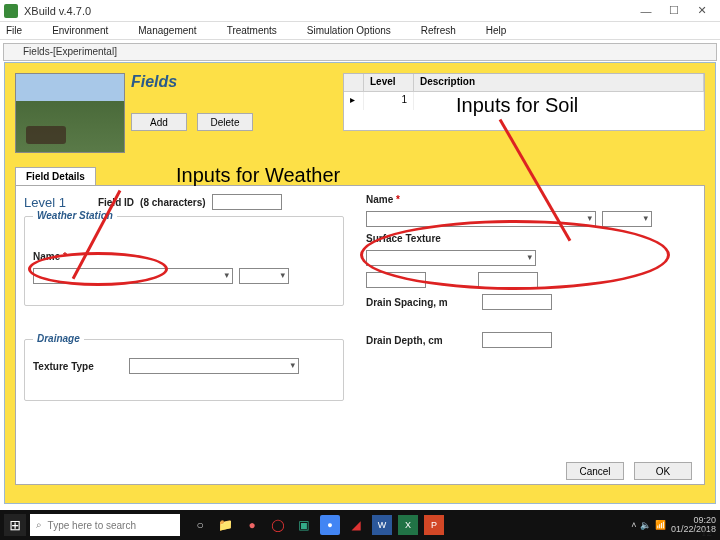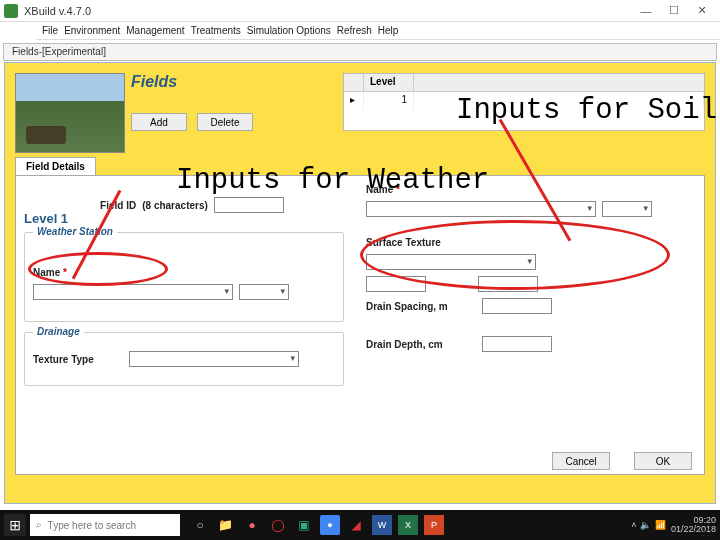--- a/index.html
+++ b/index.html
@@ -5,73 +5,73 @@
 * { box-sizing: border-box; margin: 0; padding: 0; font-family: "Segoe UI", Tahoma, sans-serif; }
 body { width: 720px; height: 540px; background: #fff; position: relative; overflow: hidden; font-size: 10px; }
 
 
 .titlebar { height: 22px; background: #fff; display: flex; align-items: center; padding: 0 4px; border-bottom: 1px solid #ddd; }
 .titlebar .logo { width: 14px; height: 14px; background: #3a8a3a; margin-right: 6px; border-radius: 2px; }
 .titlebar .title { flex: 1; font-size: 11px; color: #333; }
 .winbtn { width: 28px; height: 18px; display: flex; align-items: center; justify-content: center; font-size: 11px; color: #555; }
 
 
-.menubar { height: 18px; display: flex; align-items: center; padding: 0 6px; gap: 6px; font-size: 10px; color: #222; border-bottom: 1px solid #ddd; margin-left: 36px; }
+.menubar { height: 18px; display: flex; align-items: center; padding: 0 6px; gap: 30px; font-size: 10px; color: #222; border-bottom: 1px solid #ddd; }
 .menubar span { cursor: default; }
 
 
-.childbar { height: 18px; background: #f4f4f4; border: 1px solid #bbb; margin: 3px; padding: 2px 8px; font-size: 10px; color: #333; }
+.childbar { height: 18px; background: #f4f4f4; border: 1px solid #bbb; margin: 3px; padding: 2px 19px; font-size: 10px; color: #333; }
 
 
 .content { position: absolute; top: 62px; left: 4px; right: 4px; bottom: 36px; border: 1px solid #9cb8d0; background: #fde047; padding: 10px; }
 
 
 .upper { display: flex; gap: 6px; height: 84px; }
 .photo { width: 110px; height: 80px; background: linear-gradient(to bottom, #a8c8e8 0%, #a8c8e8 35%, #4a6a3a 35%, #5a7a48 100%); border: 1px solid #888; position: relative; }
 .photo::after { content: ""; position: absolute; bottom: 8px; left: 10px; width: 40px; height: 18px; background: rgba(60,40,30,.7); border-radius: 3px; }
 .fields-head { flex: 0 0 200px; }
 .fields-head h2 { font-size: 16px; font-style: italic; font-weight: bold; color: #2a5a8a; margin-bottom: 22px; }
 .btnrow { display: flex; gap: 10px; }
 .btn { width: 56px; height: 18px; background: #eee; border: 1px solid #aaa; font-size: 10px; display: flex; align-items: center; justify-content: center; }
 
 .grid { flex: 1; border: 1px solid #bbb; background: #fff; height: 58px; margin-left: 6px; }
 .gridhead { display: flex; height: 18px; background: #eee; border-bottom: 1px solid #ccc; }
 .gridhead .gh { border-right: 1px solid #ccc; padding: 2px 6px; font-size: 10px; font-weight: bold; }
 .gridrow { display: flex; height: 18px; }
 .gridrow .gc { border-right: 1px solid #eee; padding: 2px 6px; font-size: 10px; }
 
 
-.tabs { display: flex; margin-top: 0; }
+.tabs { display: flex; margin-top: 10px; }
 .tab { padding: 3px 10px; font-size: 10px; border: 1px solid #aaa; background: #eee; margin-right: 2px; }
 .tab.active { background: #fff; font-weight: bold; border-bottom: 1px solid #fff; }
 
 .tabpage { border: 1px solid #aaa; background: #fff; margin-top: -1px; padding: 8px; height: 300px; position: relative; }
 
 
 .row { display: flex; align-items: center; gap: 6px; margin-bottom: 6px; }
-.lvl { font-size: 13px; font-weight: bold; color: #2a5a8a; margin-top: 27px; }
+.lvl { font-size: 13px; font-weight: normal; color: #2a5a8a; }
 .lbl { font-size: 10px; color: #222; }
 .lbl.b { font-weight: bold; }
 .lbl.i { font-style: italic; color: #2a5a8a; font-weight: bold; }
 .req::after { content: " *"; color: #c00; }
 .inp { height: 16px; border: 1px solid #888; background: #fff; }
 .dd { position: relative; }
 .dd::after { content: "▾"; position: absolute; right: 3px; top: 1px; font-size: 9px; color: #555; }
 
 .left-col { position: absolute; left: 8px; top: 8px; width: 320px; }
 .right-col { position: absolute; left: 350px; top: 8px; width: 310px; }
 
 .group { border: 1px solid #ccc; border-radius: 2px; padding: 8px 8px 4px 8px; margin-top: 6px; position: relative; }
 .group-title { position: absolute; top: -7px; left: 8px; background: #fff; padding: 0 4px; font-size: 10px; font-style: italic; font-weight: bold; color: #2a5a8a; }
 
-.bottom-btns { position: absolute; right: 12px; bottom: 4px; display: flex; gap: 24px; }
+.bottom-btns { position: absolute; right: 12px; bottom: 4px; display: flex; gap: 10px; }
 
 
 .anno { position: absolute; pointer-events: none; }
-.anno-text { font-family: Liberation Mono, monospace; font-size: 29px; color: #000; background: rgba(255,255,255,.0); }
+.anno-text { font-family: Liberation Sans, sans-serif; font-size: 20px; color: #000; background: rgba(255,255,255,.0); }
 .oval { border: 3px solid #d22; border-radius: 50%; }
 .rline { height: 3px; background: #d22; transform-origin: left center; }
 
 
 .taskbar { position: absolute; left: 0; right: 0; bottom: 0; height: 30px; background: #111; display: flex; align-items: center; color: #ccc; padding: 0 4px; gap: 4px; }
 .taskbar .start { width: 22px; height: 22px; background: #222; display: flex; align-items: center; justify-content: center; font-size: 14px; color: #fff; }
 .taskbar .search { flex: 0 0 150px; height: 22px; background: #fff; display: flex; align-items: center; padding: 0 6px; color: #777; font-size: 10px; gap: 6px; }
 .taskbar .ticons { display: flex; gap: 6px; margin-left: 6px; }
 .tic { width: 20px; height: 20px; display: flex; align-items: center; justify-content: center; font-size: 12px; }
 .taskbar .tray { margin-left: auto; display: flex; align-items: center; gap: 4px; font-size: 9px; color: #ccc; }
@@ -111,20 +111,21 @@
       <h2>Fields</h2>
       <div class="btnrow">
         <div class="btn">Add</div>
         <div class="btn">Delete</div>
       </div>
     </div>
     <div class="grid">
       <div class="gridhead">
         <div class="gh" style="width:20px"></div>
         <div class="gh" style="width:50px">Level</div>
+        <div class="gh" style="flex:1">Description</div>
       </div>
       <div class="gridrow">
         <div class="gc" style="width:20px">▸</div>
         <div class="gc" style="width:50px;text-align:right">1</div>
         <div class="gc" style="flex:1"></div>
       </div>
     </div>
   </div>
 
   <div class="tabs">
@@ -147,38 +148,38 @@
         <div style="height:26px"></div>
         <div class="row">
           <span class="lbl b req">Name</span>
         </div>
         <div class="row">
           <div class="inp dd" style="width:200px"></div>
           <div class="inp dd" style="width:50px"></div>
         </div>
       </div>
 
-      <div class="group" style="height:54px;margin-top:10px">
+      <div class="group" style="height:62px;margin-top:33px">
         <div class="group-title">Drainage</div>
         <div class="row" style="margin-top:10px">
           <span class="lbl b" style="width:90px">Texture Type</span>
           <div class="inp dd" style="width:170px"></div>
         </div>
       </div>
     </div>
 
     <div class="right-col">
       <div class="row">
         <span class="lbl b req">Name</span>
       </div>
       <div class="row">
         <div class="inp dd" style="width:230px"></div>
         <div class="inp dd" style="width:50px"></div>
       </div>
-      <div class="row" style="margin-top:20px">
+      <div class="row" style="margin-top:6px">
         <span class="lbl b">Surface Texture</span>
       </div>
       <div class="row">
         <div class="inp dd" style="width:170px"></div>
       </div>
       <div class="row">
         <div class="inp" style="width:60px"></div>
         <span style="width:40px"></span>
         <div class="inp" style="width:60px"></div>
       </div>

